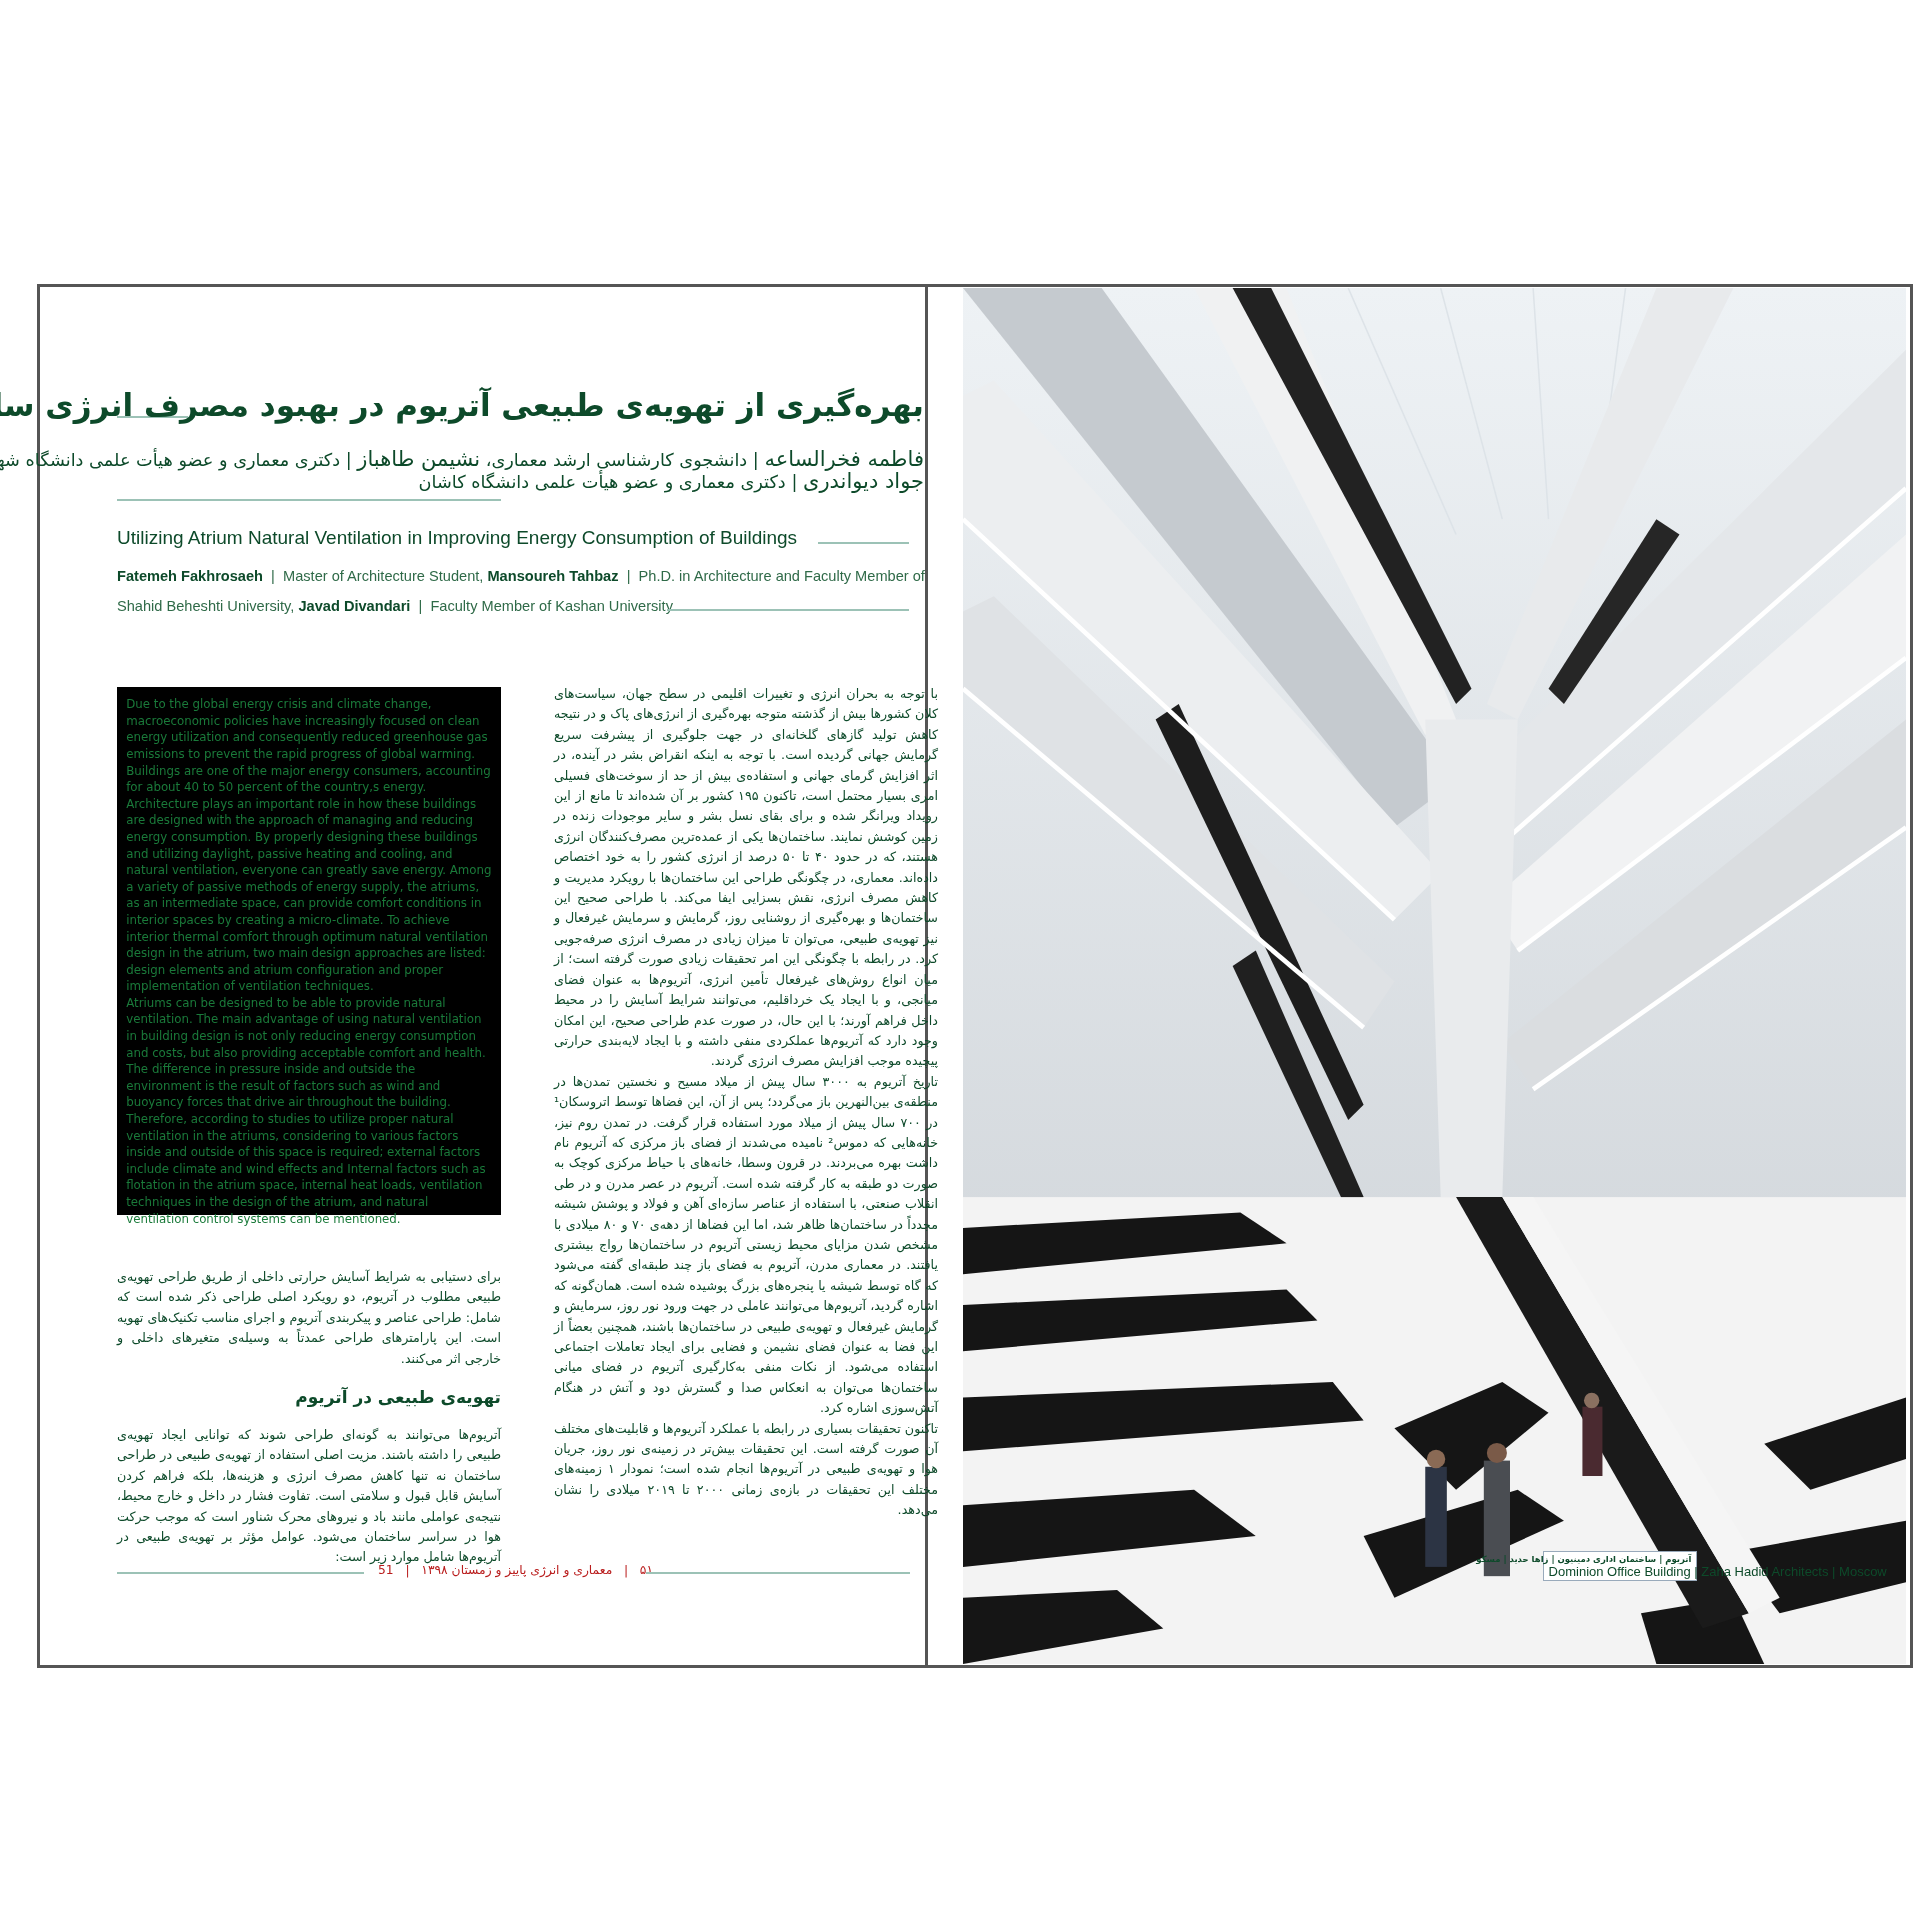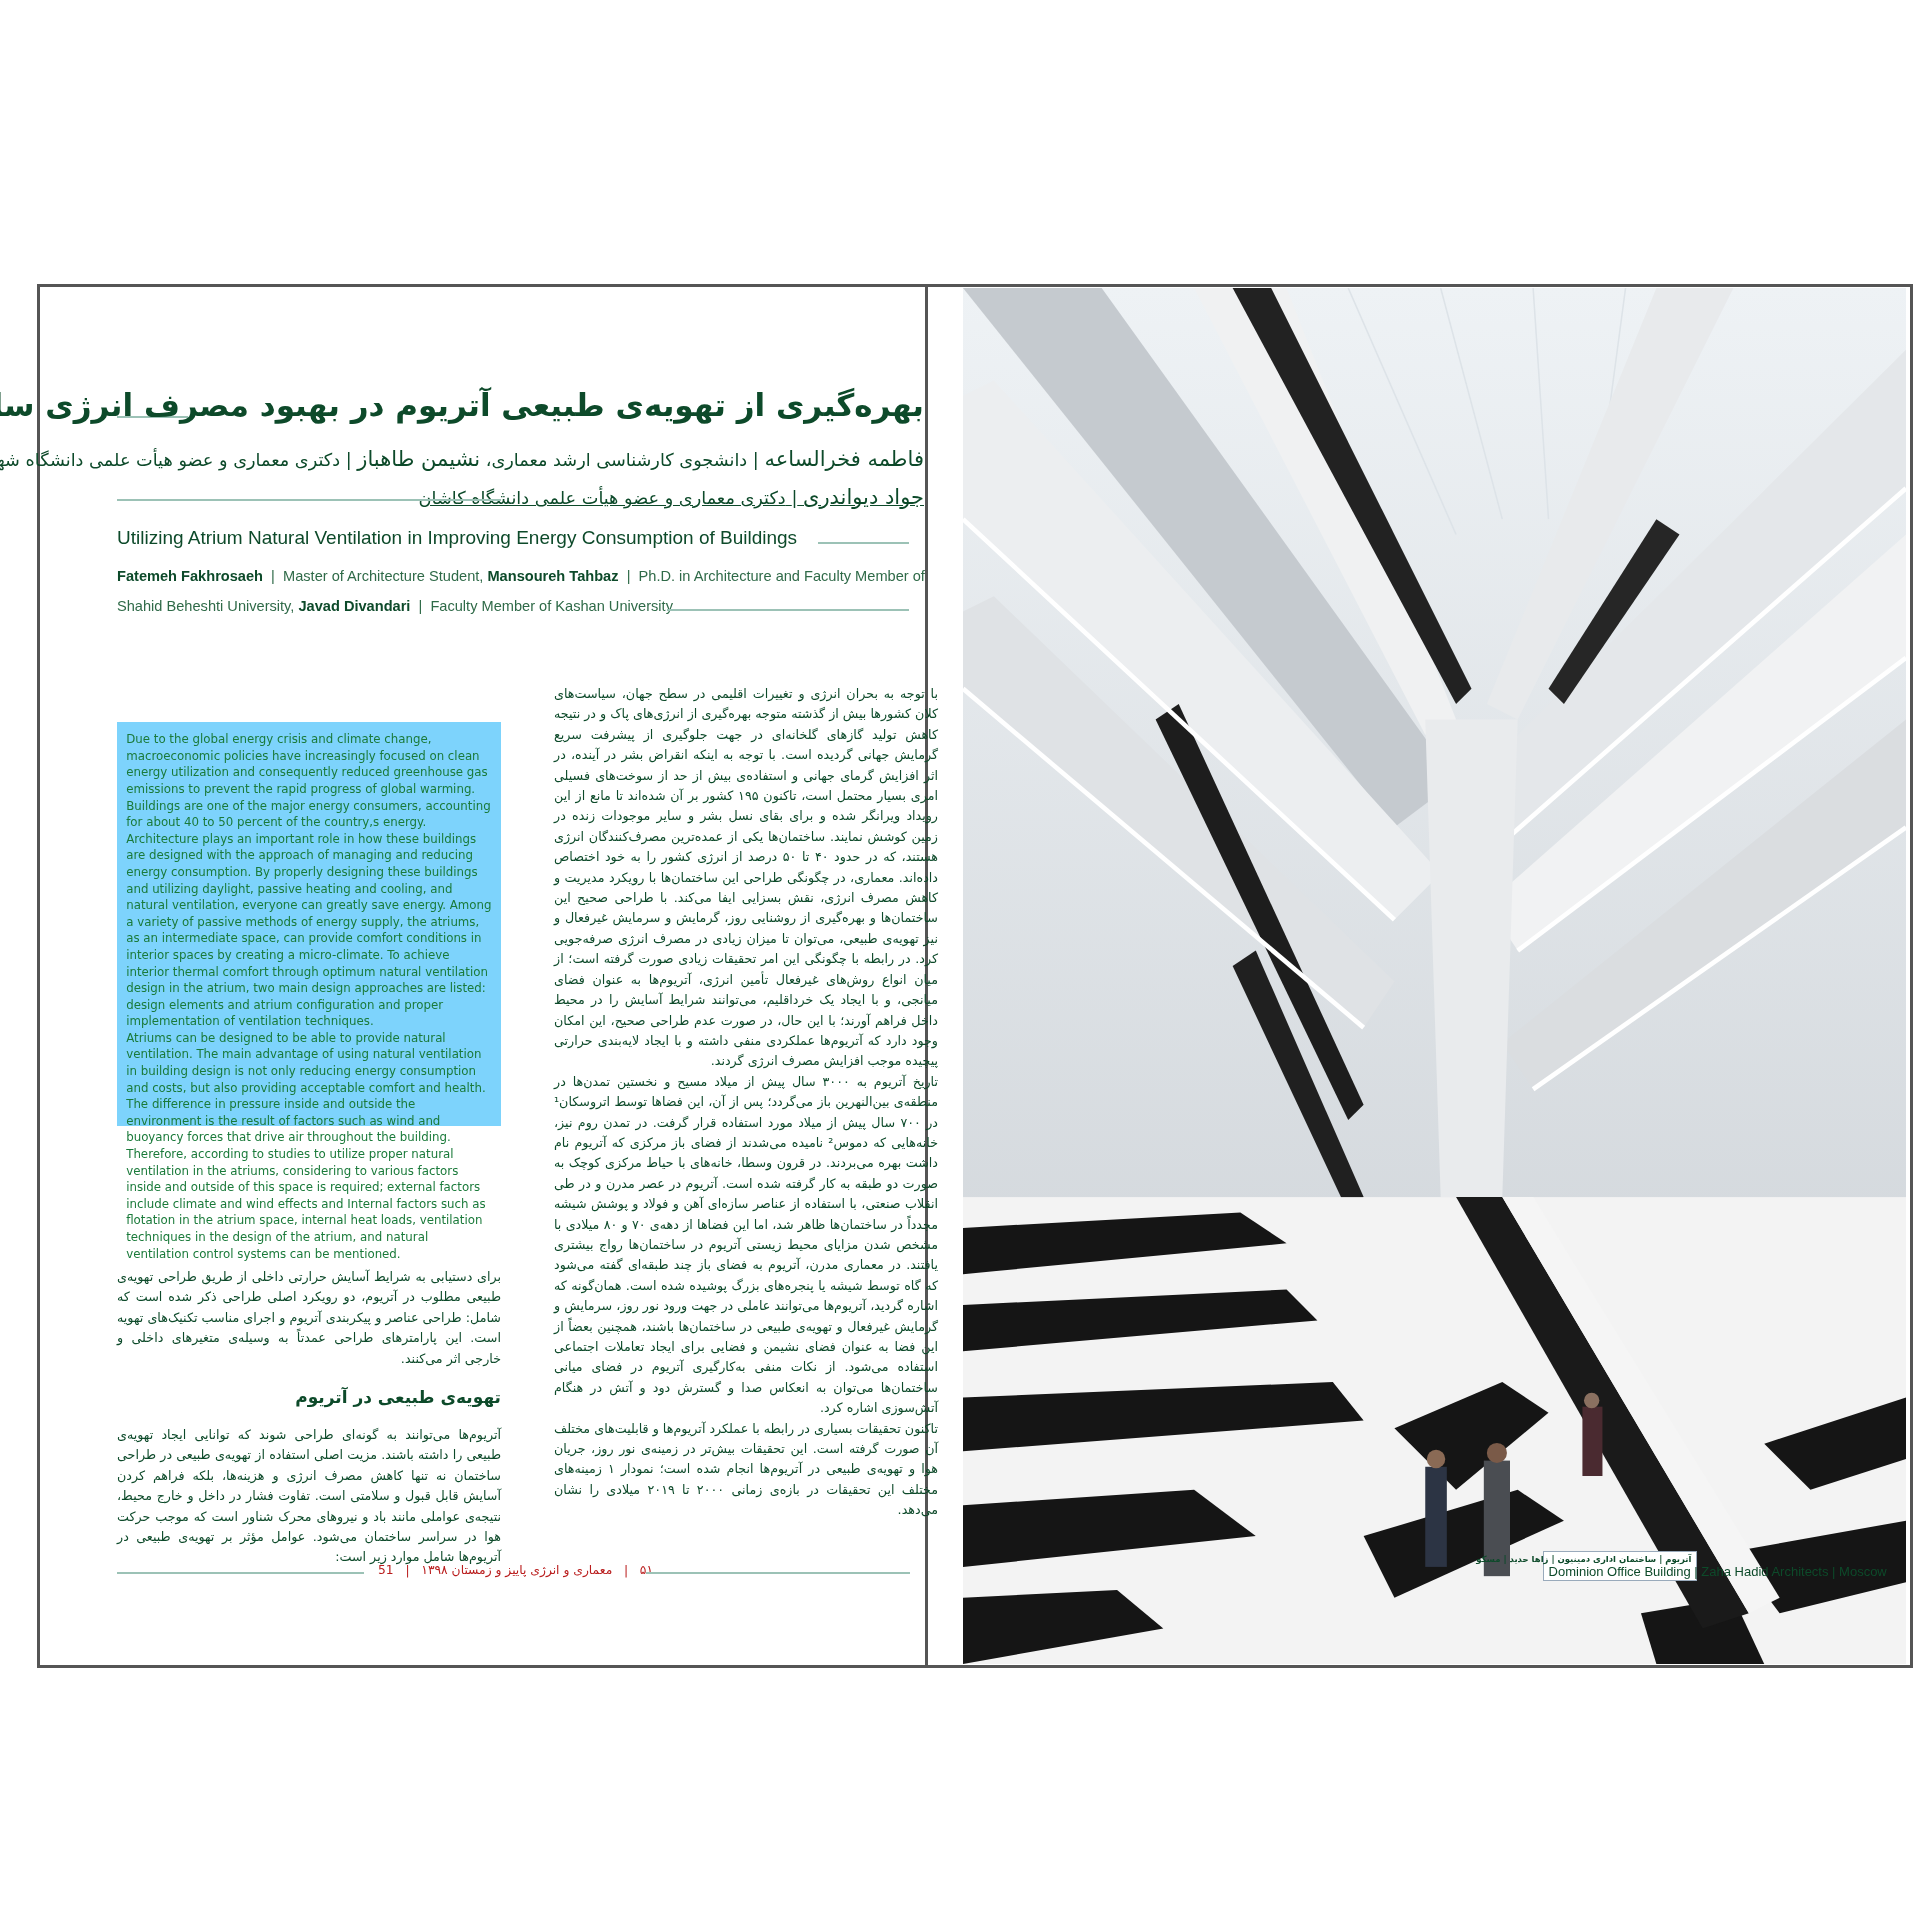--- a/index.html
+++ b/index.html
@@ -6,21 +6,21 @@
   body { width:1926px; height:1926px; position:relative; overflow:hidden; font-family:"DejaVu Sans", sans-serif; }
   .frame { position:absolute; left:37px; top:284px; width:1876px; height:1384px; border:3.1px solid #555555; box-sizing:border-box; background:#fff; }
   .gutter-line { position:absolute; left:925px; top:0; width:3.1px; height:100%; background:#555; }
   .rule { position:absolute; height:2.3px; background:#9cc2b6; }
   .fa-title { position:absolute; right:1002px; top:387px; font-family:"DejaVu Sans", sans-serif; font-weight:bold; font-size:31px; color:#0d4a2a; direction:rtl; white-space:nowrap; }
   .fa-authors { position:absolute; right:1002px; font-family:"DejaVu Sans", sans-serif; font-size:17.7px; color:#0d4a2a; direction:rtl; white-space:nowrap; }
   .fa-authors b { font-size:21px; font-weight:normal; }
   .en-title { position:absolute; left:117px; top:527px; font-family:"Liberation Sans", sans-serif; font-size:19px; color:#0d4a2a; white-space:nowrap; }
   .en-authors { position:absolute; left:117px; font-family:"Liberation Sans", sans-serif; font-size:14.6px; color:#2f6a48; white-space:nowrap; }
   .en-authors b { font-weight:bold; color:#0d4a2a; }
-  .abstract { position:absolute; left:117px; top:722px; width:384px; height:404px; background:#7dd3fc; box-sizing:border-box; padding:9.2px 7.7px 7.7px 9.2px; font-family:"DejaVu Sans", sans-serif; font-size:11.8px; line-height:16.6px; color:#1a7a3a; }
+  .abstract { position:absolute; left:117px; top:687px; width:384px; height:528px; background:#000000; box-sizing:border-box; padding:9.2px 7.7px 7.7px 9.2px; font-family:"DejaVu Sans", sans-serif; font-size:11.8px; line-height:16.6px; color:#1a7a3a; }
   .abstract p { margin:0; }
   .col { position:absolute; direction:rtl; text-align:justify; font-family:"DejaVu Sans", sans-serif; font-size:12.7px; line-height:20.4px; color:#0d4a2a; }
   .col p { margin:0; }
   .col h3 { margin:17px 0 16px 0; font-size:17px; font-weight:bold; line-height:23px; }
   .footer { position:absolute; top:1563px; font-family:"DejaVu Sans", sans-serif; font-size:12.3px; color:#b91c1c; direction:rtl; white-space:nowrap; }
   .photo { position:absolute; left:963px; top:288px; width:943px; height:1376px; overflow:hidden; background:#d8dbde; }
   .caption { position:absolute; left:1543px; top:1551px; width:154px; background:#fff; border:0.8px solid #9ab; padding:1.5px 4.6px; box-sizing:border-box; }
   .caption .fa { direction:rtl; font-size:8.5px; font-weight:bold; color:#0d4a2a; white-space:nowrap; text-align:center; }
   .caption .en { font-family:"Liberation Sans", sans-serif; font-size:13px; color:#0d4a2a; white-space:nowrap; }
 </style>
@@ -34,21 +34,21 @@
 <div class="fa-title">بهره‌گیری از تهویه‌ی طبیعی آتریوم در بهبود مصرف انرژی ساختمان</div>
 
 <div class="fa-authors" style="top:447px;">
   <b>فاطمه فخرالساعه</b>
   <span>|</span>
   <span>دانشجوی کارشناسی ارشد معماری،</span>
   <b>نشیمن طاهباز</b>
   <span>|</span>
   <span>دکتری معماری و عضو هیأت علمی دانشگاه شهید بهشتی،</span>
 </div>
-<div class="fa-authors" style="top:485px;text-decoration:underline;">
+<div class="fa-authors" style="top:469px;">
   <b>جواد دیواندری</b>
   <span>|</span>
   <span>دکتری معماری و عضو هیأت علمی دانشگاه کاشان</span>
 </div>
 <div class="rule" style="left:117px; top:499px; width:384px;"></div>
 
 <div class="en-title">Utilizing Atrium Natural Ventilation in Improving Energy Consumption of Buildings</div>
 <div class="rule" style="left:818px; top:542px; width:91px;"></div>
 
 <div class="en-authors" style="top:568px;">

